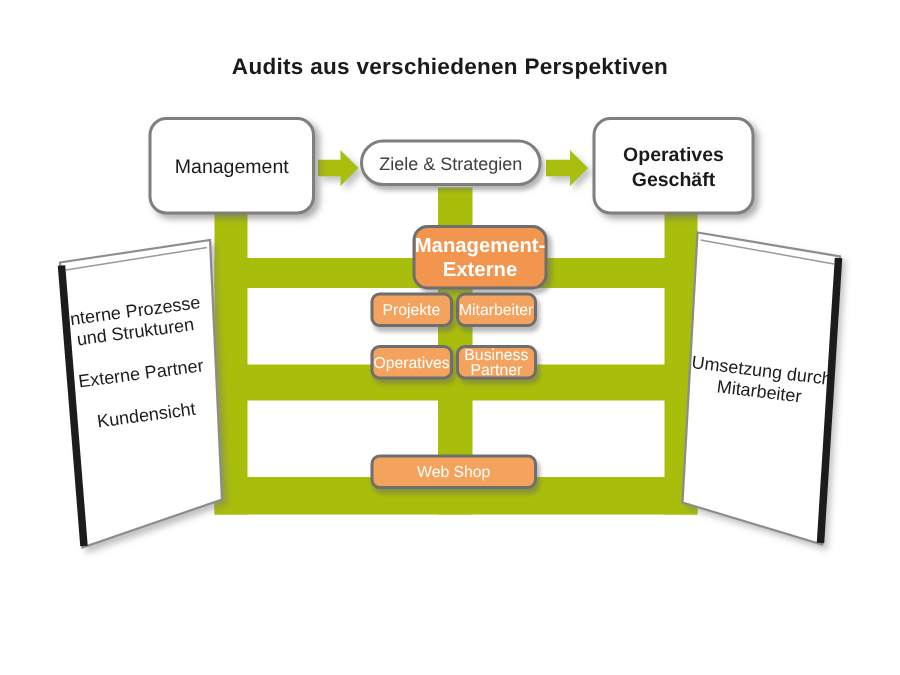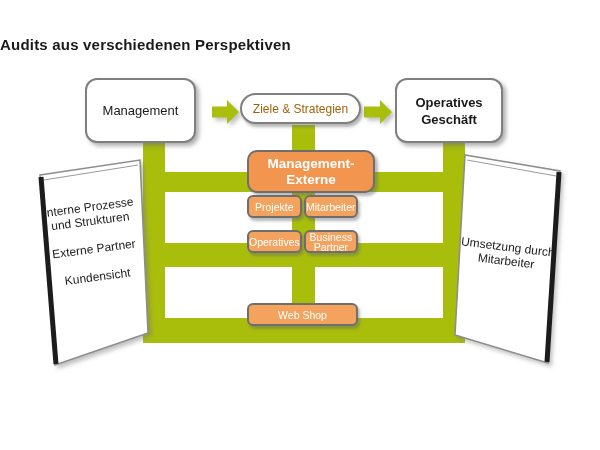--- a/index.html
+++ b/index.html
@@ -4,47 +4,47 @@
 <style>
   html,body{margin:0;padding:0;background:#fff;}
   .stage{
     position:relative;width:600px;height:450px;background:#ffffff;overflow:hidden;
     font-family:"Liberation Sans", sans-serif;
   }
   .stage svg{position:absolute;left:0;top:0;z-index:1;}
   .abs{position:absolute;z-index:2;}
 
   .diagram-title{
-    left:0;top:36px;width:600px;
+    left:0;top:36px;width:600px;text-align:center;
     font-size:15px;font-weight:bold;color:#1a1a1a;letter-spacing:.2px;
   }
 
   .wbox{
     background:#fff;border:2px solid #7f7f7f;border-radius:12px;
     box-shadow:3px 3px 4px rgba(110,110,110,.55);
     display:flex;flex-direction:column;align-items:center;justify-content:center;
     font-size:13px;color:#1a1a1a;text-align:center;line-height:17px;
   }
-  .box-management{left:85px;top:78px;width:107px;height:61px;}
+  .box-management{left:99px;top:78px;width:107px;height:61px;}
   .box-operatives{left:395px;top:78px;width:104px;height:61px;font-weight:bold;}
   .pill{
     left:240px;top:93px;width:117px;height:27px;
     background:#fff;border:2px solid #7f7f7f;border-radius:16px;
     box-shadow:2px 3px 3px rgba(110,110,110,.5);
     display:flex;align-items:center;justify-content:center;
-    font-size:12px;color:#a16207;
+    font-size:12px;color:#404040;
   }
 
   .group{left:247px;width:111px;z-index:3;}
   .gmain{
-    box-sizing:border-box;width:128px;
+    box-sizing:border-box;width:90px;
     background:#F2954E;border:2px solid #6e6e6e;border-radius:10px;
     box-shadow:3px 3px 3px rgba(100,100,100,.45);
     display:flex;flex-direction:column;align-items:center;justify-content:center;
-    color:#fff;font-size:13.5px;font-weight:bold;line-height:16px;text-align:center;
+    color:#fff;font-size:13.5px;font-weight:bold;line-height:16px;text-align:center;margin-left:28px;
   }
   .gsubs{display:flex;gap:2px;margin-top:2px;}
   .gsub{
     box-sizing:border-box;flex:1;height:23px;
     background:#F4A35F;border:2px solid #6e6e6e;border-radius:6px;
     box-shadow:2px 3px 3px rgba(100,100,100,.45);
     display:flex;align-items:center;justify-content:center;
     color:#fff;font-size:10.5px;line-height:10px;text-align:center;
   }
 

